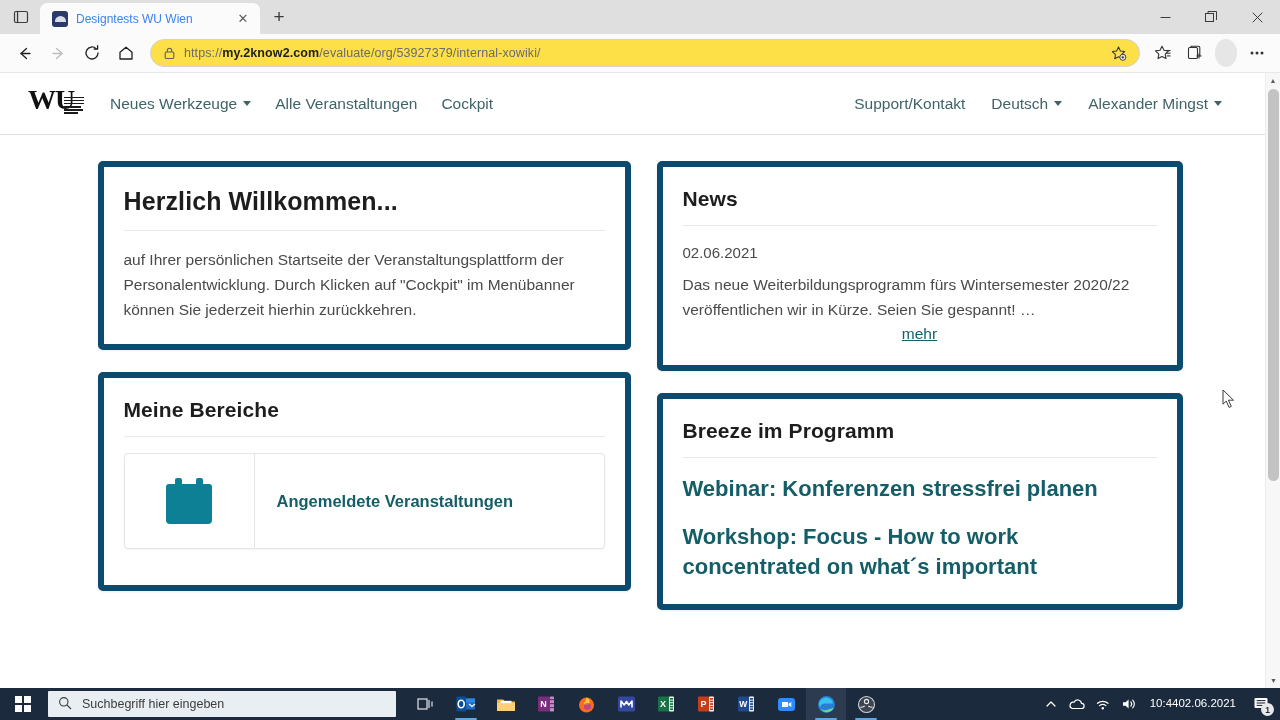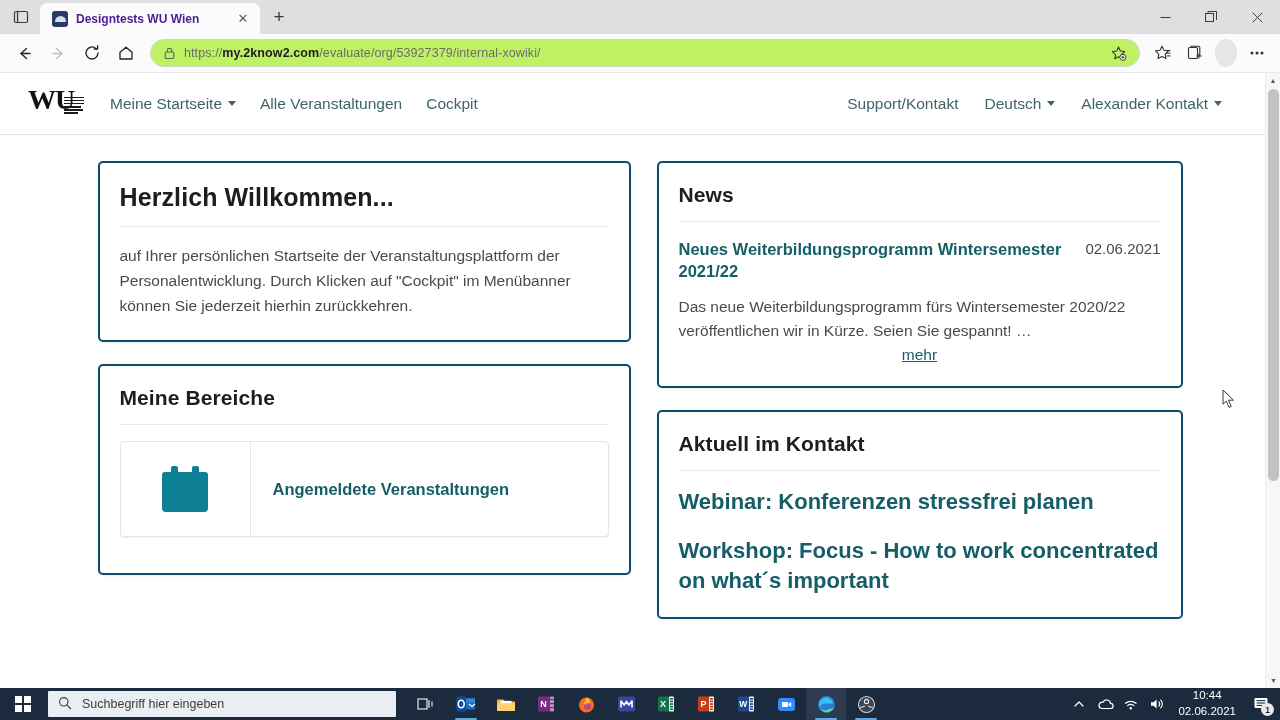--- a/index.html
+++ b/index.html
@@ -33,21 +33,21 @@
     background: #2b3a6b;
     position: relative; flex:0 0 16px;
     display:flex; align-items:center; justify-content:center;
   }
   .tab-favicon::before {
     content:""; position:absolute; width:11px; height:6px;
     background:#d9dde8; border-radius: 6px 6px 0 0; top:5px;
   }
   .tab-title {
     flex:1; white-space:nowrap; overflow:hidden; text-overflow:ellipsis;
-    font-size: 12px; color:#4c1d95;font-weight:bold;
+    font-size: 12px; color:#3b82f6;
   }
   .tab-close {
     width:18px; height:18px; display:flex; align-items:center; justify-content:center;
     font-size:13px; color:#5f5f5f; border-radius:3px;
   }
   .newtab {
     width:30px;height:30px;display:flex;align-items:center;justify-content:center;
     font-size:19px;color:#3b3b3b;margin-left:4px;margin-bottom:2px;font-weight:300;
   }
   .wincontrols { margin-left:auto; display:flex; height:34px; }
@@ -60,21 +60,21 @@
   .navbar {
     height: 38px; background:#fbfbfb; display:flex; align-items:center;
     padding: 0 8px; gap: 2px;
   }
   .navbtn {
     width: 32px; height: 30px; border-radius: 4px;
     display:flex;align-items:center;justify-content:center; color:#202020;
   }
   .navbtn.disabled { color:#bdbdbd; }
   .omnibox {
-    flex: 1; height: 28px; background:#bef264; border:1px solid #d2d2d2;
+    flex: 1; height: 28px; background:#fde047; border:1px solid #d2d2d2;
     border-radius: 14px; display:flex; align-items:center; padding: 0 6px 0 12px;
     margin: 0 6px; gap: 8px; font-size: 12.5px;
   }
   .omnibox .lock { color:#5f5f5f; display:flex; align-items:center; }
   .url { flex:1; color:#6b6b6b; white-space:nowrap; overflow:hidden; letter-spacing:.1px; }
   .url b { color:#1f1f1f; font-weight:700; }
   .url .scheme { color:#6b6b6b; }
   .omnibox-end { display:flex; align-items:center; gap:2px; }
   .toolicon {
     width:30px;height:28px;border-radius:4px;display:flex;align-items:center;justify-content:center;
@@ -120,21 +120,21 @@
     background:#ffffff; padding: 26px 0 0 0; height: calc(100% - 62px);
     display:flex; justify-content:center;
   }
   .grid {
     width: 1085px; display:flex; gap: 26px; align-items:flex-start;
   }
   .col-left { width: 533px; display:flex; flex-direction:column; gap: 22px; }
   .col-right { width: 526px; display:flex; flex-direction:column; gap: 22px; }
 
   .card {
-    background:#ffffff; border:2px solid #0c4a6e; border-radius: 5px;
+    background:#ffffff; border:6px solid #0c4a6e; border-radius: 5px;
     box-shadow: 0 1px 3px rgba(0,0,0,.07);
     padding: 20px 20px 22px 20px;
   }
   .card-title {
     font-size: 21px; font-weight: 700; color:#1d1d1d; letter-spacing:.1px;
     padding-bottom: 14px; border-bottom:1px solid #e9e9e9; margin-bottom: 16px;
   }
   .card-title.big { font-size: 25px; }
   .card-text { font-size: 15.5px; line-height: 1.62; color:#4a4a4a; }
 
@@ -222,21 +222,21 @@
     width: 40px; height:32px; display:flex; align-items:center; justify-content:center;
     position:relative;
   }
   .tbicon.open::after {
     content:""; position:absolute; bottom:0; left:9px; width:22px; height:2.5px; background:#5aa9e6; border-radius:2px;
   }
   .tbicon.active { background:#2c3b4f; }
   .tray { margin-left:auto; display:flex; align-items:center; gap:0; padding-right: 2px; }
   .tray .ti { width:26px;height:32px;display:flex;align-items:center;justify-content:center; color:#fff;}
   .clock {
-    display:flex; flex-direction:column; align-items:center; justify-content:center;
+    display:flex; align-items:center; justify-content:center;
     font-size: 11.5px; line-height:1.35; padding: 0 8px; color:#fff;
   }
   .notif { width: 34px; height:32px; display:flex;align-items:center;justify-content:center; position:relative;}
   .notif .badge {
     position:absolute; right:4px; bottom:4px; width:13px;height:13px;border-radius:50%;
     background:#e8e8e8; color:#1b2a3d; font-size:8.5px; display:flex;align-items:center;justify-content:center;
     font-weight:700;
   }
 </style>
 </head>
@@ -362,40 +362,40 @@
             <i></i>
             <i></i>
             <i></i>
             <i></i>
             <i></i>
             <i></i>
           </span>
       </div>
       <div class="nav-left">
         <div class="navlink">
-          <span>Meine Startseite</span>
+          <span>Neues Werkzeuge</span>
           <span class="caret"></span>
         </div>
         <div class="navlink">
           <span>Alle Veranstaltungen</span>
         </div>
         <div class="navlink">
           <span>Cockpit</span>
         </div>
       </div>
       <div class="nav-right">
         <div class="navlink">
           <span>Support/Kontakt</span>
         </div>
         <div class="navlink">
           <span>Deutsch</span>
           <span class="caret"></span>
         </div>
         <div class="navlink">
-          <span>Alexander Kontakt</span>
+          <span>Alexander Mingst</span>
           <span class="caret"></span>
         </div>
       </div>
     </div>
 
     <div class="page-body">
       <div class="grid">
 
         <div class="col-left">
 
@@ -421,31 +421,30 @@
 
           </div>
 
         </div>
 
         <div class="col-right">
 
           <div class="card">
             <div class="card-title">News</div>
             <div class="news-item">
-              <div class="news-head">Neues Weiterbildungsprogramm Wintersemester 2021/22</div>
               <div class="news-date">02.06.2021</div>
             </div>
             <div class="news-body">Das neue Weiterbildungsprogramm fürs Wintersemester 2020/22 veröffentlichen wir in Kürze. Seien Sie gespannt! …</div>
             <div class="news-more">
               <span>mehr</span>
             </div>
           </div>
 
           <div class="card">
-            <div class="card-title">Aktuell im Kontakt</div>
+            <div class="card-title">Breeze im Programm</div>
             <div class="prog-item">Webinar: Konferenzen stressfrei planen</div>
             <div class="prog-item">Workshop: Focus - How to work concentrated on what´s important</div>
           </div>
 
         </div>
       </div>
     </div>
 
     <div class="pagescroll">
       <div class="arrow">▲</div>

